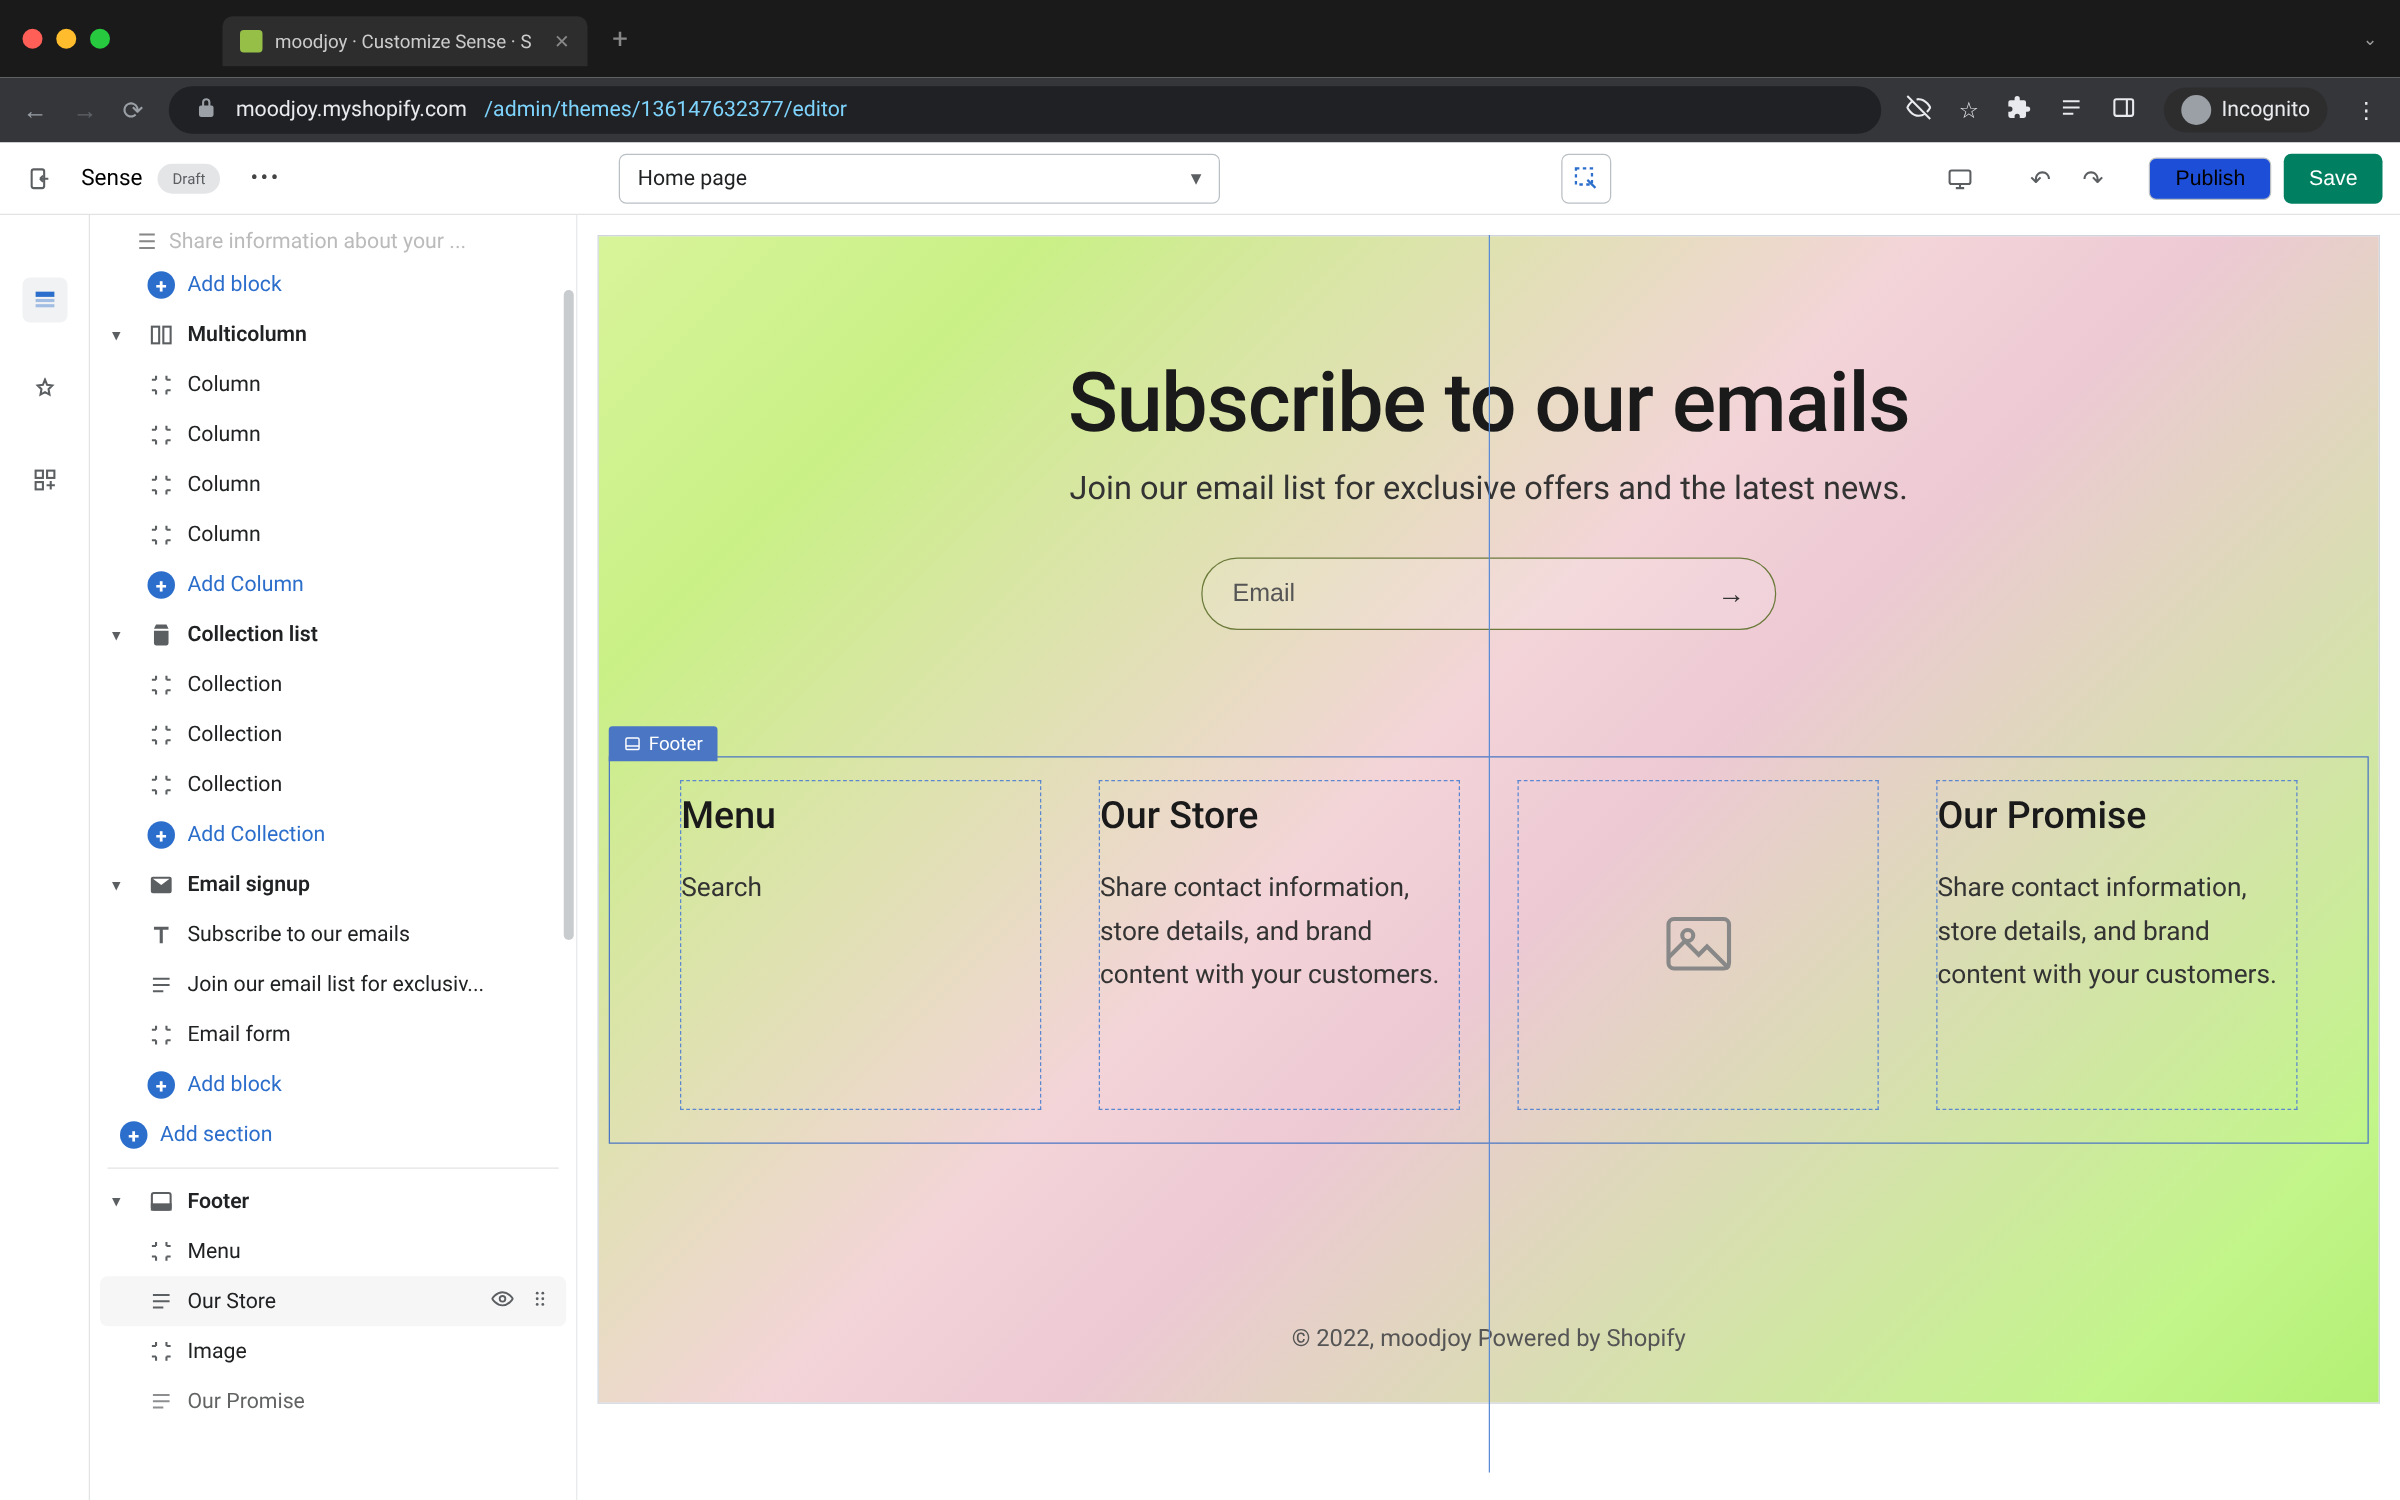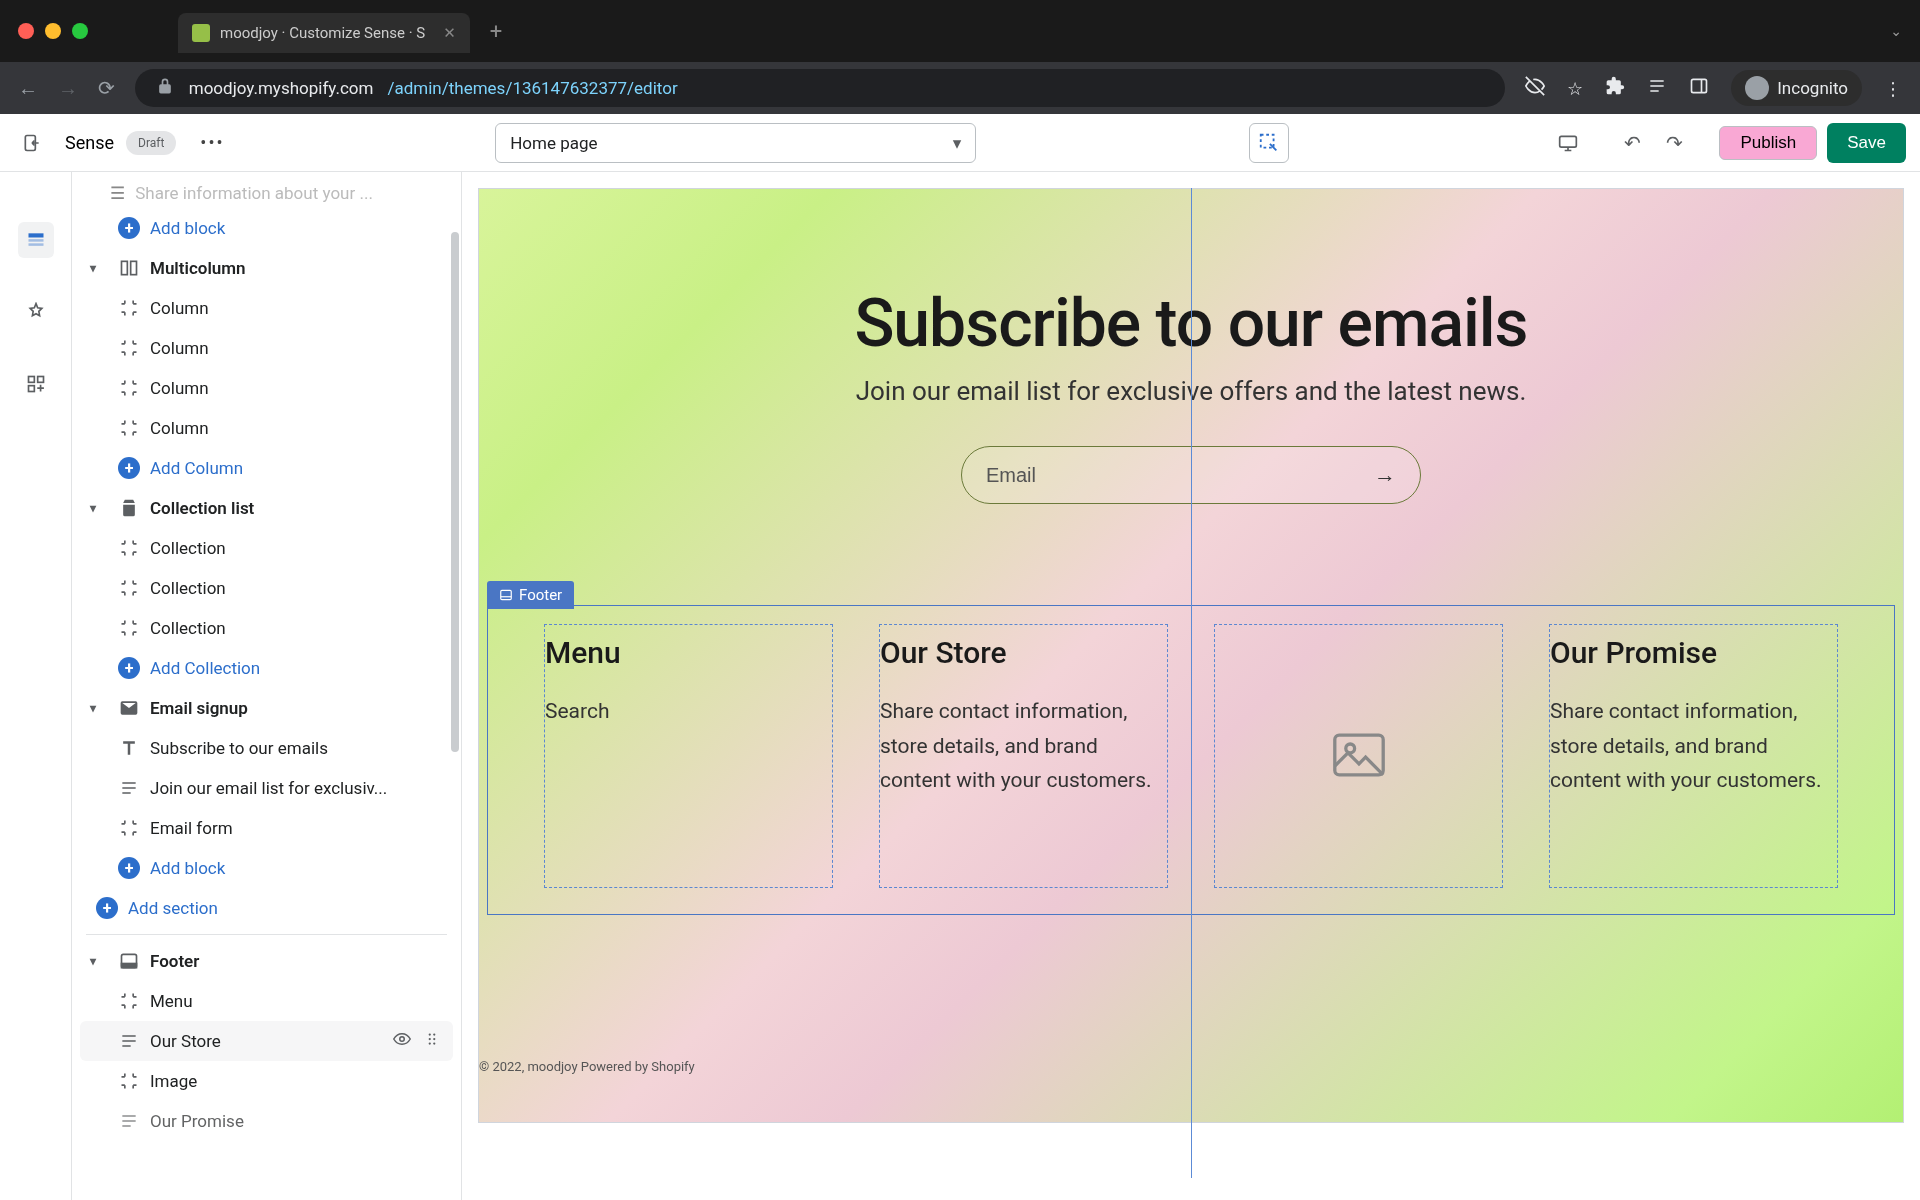--- a/index.html
+++ b/index.html
@@ -33,21 +33,21 @@
 .exit-btn svg { width: 20px; height: 20px; }
 .theme-name { font-size: 18px; margin-left: 15px; margin-right: 12px; }
 .draft-badge { background: #e4e5e7; color: #5c5f62; font-size: 12px; padding: 5px 12px; border-radius: 12px; }
 .more-btn { margin-left: 14px; padding: 6px 10px; font-size: 18px; letter-spacing: 2px; color: #444; }
 .page-selector { margin-left: auto; margin-right: auto; position: relative; width: 481px; height: 40px; border: 1px solid #babfc3; border-radius: 6px; display: flex; align-items: center; padding: 0 14px; font-size: 17px; color: #202223; }
 .page-selector .caret { margin-left: auto; color: #5c5f62; }
 .inspector-toggle { width: 40px; height: 40px; border: 1px solid #babfc3; border-radius: 6px; margin-left: 12px; display: flex; align-items: center; justify-content: center; color: #2c6ecb; }
 .right-actions-group { margin-left: auto; display: flex; align-items: center; gap: 10px; }
 .viewport-btn, .undo-btn, .redo-btn { width: 38px; height: 38px; display: flex; align-items: center; justify-content: center; color: #5c5f62; font-size: 20px; }
 .undoredo-group { display: flex; gap: 4px; margin: 0 16px; }
-.publish-btn { border: 1px solid #babfc3; background: #f9a8d4; padding: 6px 20px; border-radius: 6px; font-size: 17px; }
+.publish-btn { border: 1px solid #babfc3; background: #1d4ed8; padding: 6px 20px; border-radius: 6px; font-size: 17px; }
 .save-btn { background: #008060; color: #fff; border: none; padding: 10px 20px; border-radius: 6px; font-size: 17px; }
 
 
 .editor-body { display: flex; height: calc(1200px - 44px - 52px - 58px); }
 .tool-rail { width: 72px; border-right: 1px solid #e1e3e5; display: flex; flex-direction: column; align-items: center; padding-top: 50px; gap: 36px; }
 .tool-rail-btn { width: 36px; height: 36px; display: flex; align-items: center; justify-content: center; border-radius: 6px; color: #5c5f62; }
 .tool-rail-btn.active { background: #f1f2f3; color: #2c6ecb; }
 
 .tree-panel { width: 390px; border-right: 1px solid #e1e3e5; overflow-y: auto; position: relative; padding: 6px 0 40px 0; }
 .tree-scrollbar { position: absolute; right: 2px; top: 60px; width: 8px; height: 520px; background: #c9cccf; border-radius: 4px; }
@@ -78,21 +78,21 @@
 .email-form .arrow { font-size: 22px; color: #333; }
 
 .footer-overlay-label { position: absolute; left: 8px; top: 392px; background: #4a76c4; color: #fff; font-size: 15px; padding: 5px 12px; border-radius: 3px 3px 0 0; display: flex; gap: 6px; align-items: center; z-index: 3; }
 .footer-box { position: absolute; left: 8px; right: 8px; top: 416px; height: 310px; border: 1.5px solid #4a76c4; z-index: 2; }
 .footer-cols { display: flex; gap: 46px; padding: 18px 56px; }
 .footer-col { flex: 1; border: 1.5px dashed #5b87d1; min-height: 264px; padding: 10px 0; }
 .footer-col h3 { font-size: 30px; font-weight: 500; margin-bottom: 24px; color: #1a1a1a; }
 .footer-col p, .footer-col a { font-size: 21px; line-height: 1.65; color: #333; text-decoration: none; }
 .image-placeholder { width: 100%; height: 240px; display: flex; align-items: center; justify-content: center; color: #999; font-size: 44px; }
 .image-placeholder svg { width: 54px; height: 44px; stroke: #888; fill: none; stroke-width: 1.5; }
-.copyright { position: absolute; left: 0; right: 0; top: 870px; text-align: left; font-size: 13px; color: #555; }
+.copyright { position: absolute; left: 0; right: 0; top: 870px; text-align: center; font-size: 19px; color: #555; }
 
 
 .ico { width: 20px; height: 20px; }
 </style>
 </head>
 <body>
 
 <div class="mac-titlebar">
   <div class="traffic-lights">
     <div class="traffic-light tl-red"></div>

